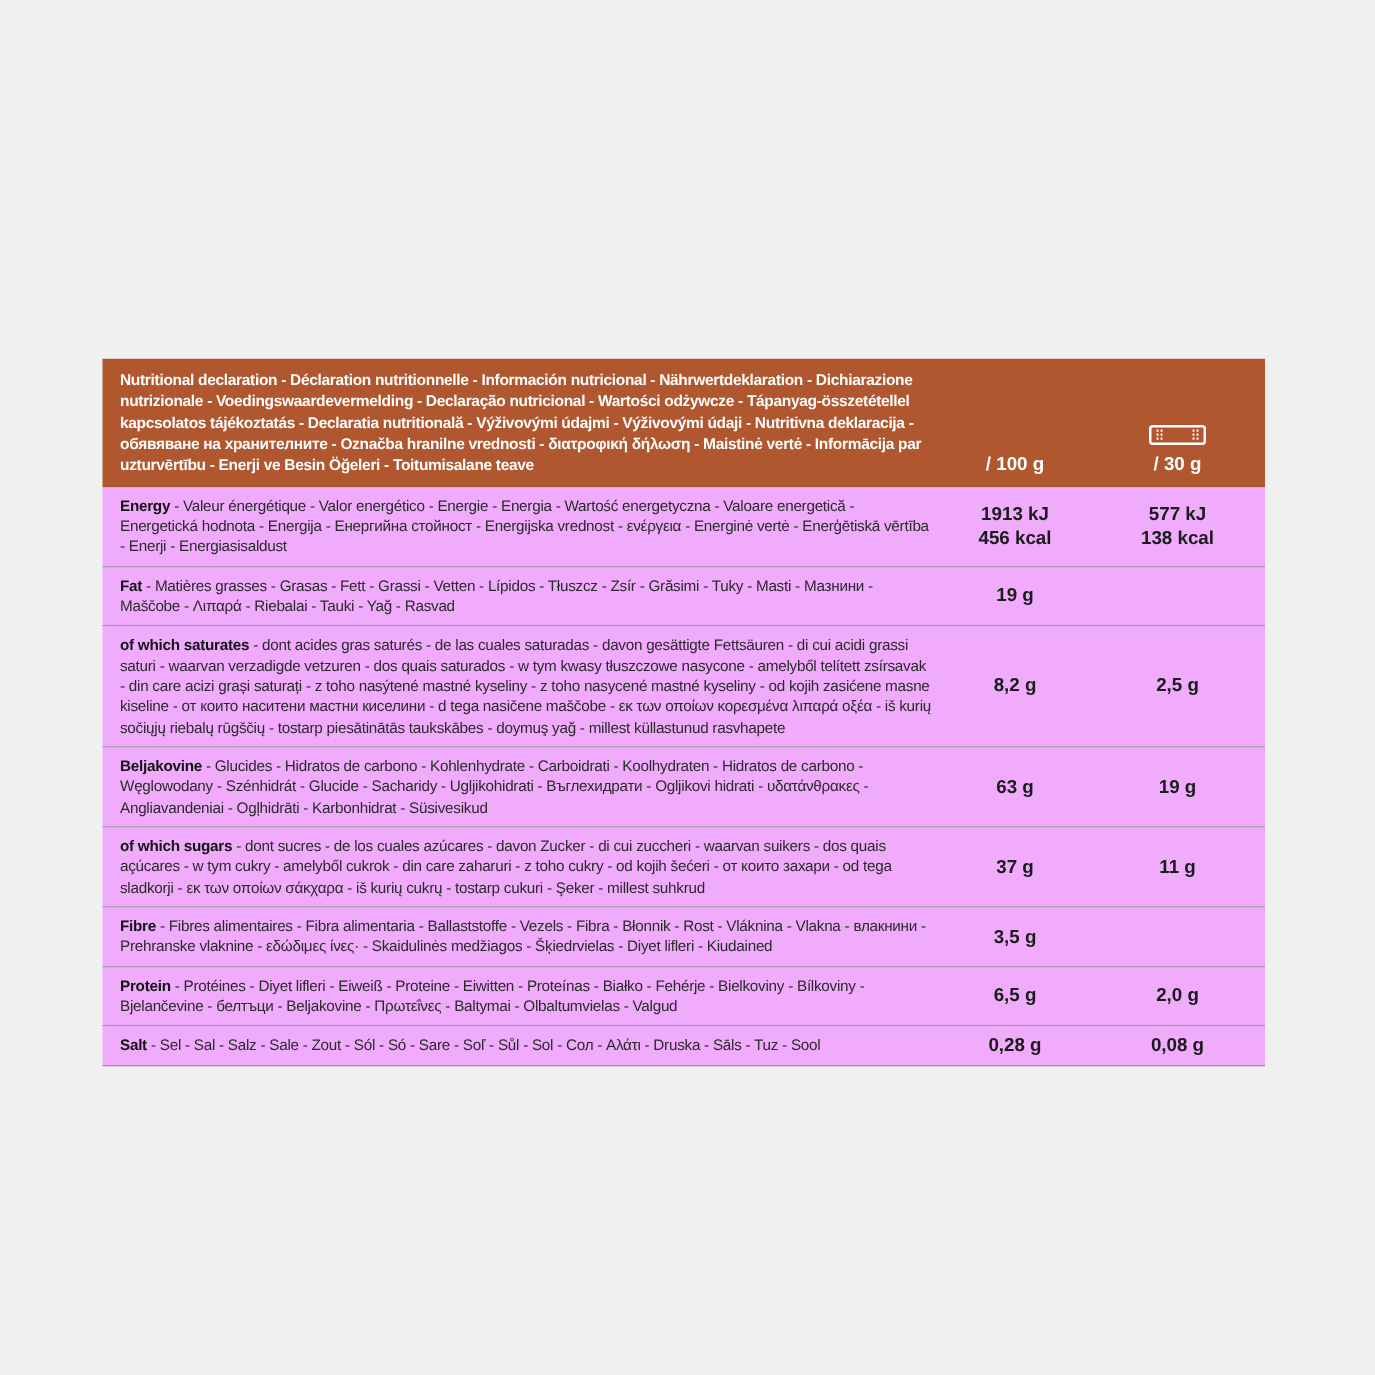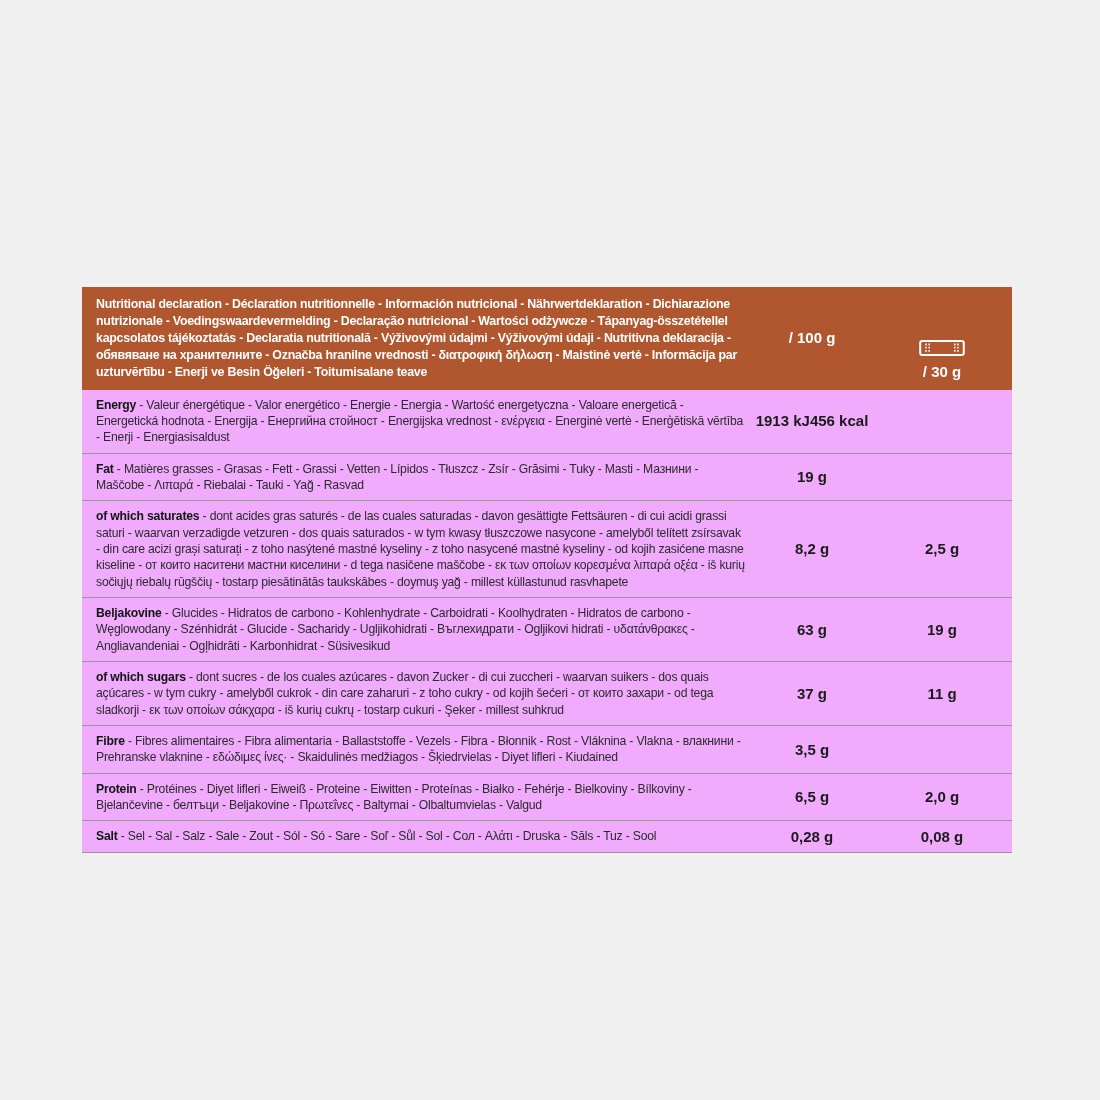--- a/index.html
+++ b/index.html
@@ -44,21 +44,21 @@
   }
   .header-col {
     display: flex;
     flex-direction: column;
     justify-content: flex-end;
     align-items: center;
     font-weight: bold;
     font-size: 15px;
     padding-bottom: 2px;
   }
-  .header-col.col-100 { width: 120px; justify-content: center; }
+  .header-col.col-100 { width: 120px; }
   .header-col.col-30  { width: 140px; }
   .bar-icon-wrap {
     margin-bottom: 5px;
     line-height: 0;
   }
   
   .table-row {
     display: grid;
     grid-template-columns: 1fr 120px 140px;
     border-bottom: 1px solid #979797;
@@ -70,21 +70,21 @@
     line-height: 1.34;
     letter-spacing: -0.2px;
     color: #2b2b2b;
     align-self: center;
   }
   .row-label b {
     color: #141414;
   }
   .value-cell {
     display: flex;
-    flex-direction: row;
+    flex-direction: column;
     justify-content: center;
     align-items: center;
     font-weight: bold;
     font-size: 15px;
     line-height: 1.3;
     color: #1b1b1b;
     text-align: center;
     padding: 4px 0;
   }
 </style>
@@ -111,20 +111,24 @@
         </span>
         <span>/ 30 g</span>
       </div>
     </div>
 
     <div class="table-row">
       <div class="row-label"><b>Energy</b><span> - Valeur énergétique - Valor energético - Energie - Energia - Wartość energetyczna - Valoare energetică - Energetická hodnota - Energija - Енергийна стойност - Energijska vrednost - ενέργεια - Energinė vertė - Enerģētiskā vērtība - Enerji - Energiasisaldust</span></div>
       <div class="value-cell">
         <span>1913 kJ</span>
         <span>456 kcal</span>
+      </div>
+      <div class="value-cell">
+        <span>577 kJ</span>
+        <span>138 kcal</span>
       </div>
     </div>
 
     <div class="table-row">
       <div class="row-label"><b>Fat</b><span> - Matières grasses - Grasas - Fett - Grassi - Vetten - Lípidos - Tłuszcz - Zsír - Grăsimi - Tuky - Masti - Мазнини - Maščobe - Λιπαρά - Riebalai - Tauki - Yağ - Rasvad</span></div>
       <div class="value-cell">
           <span>19 g</span>
         </div>
     </div>
 

